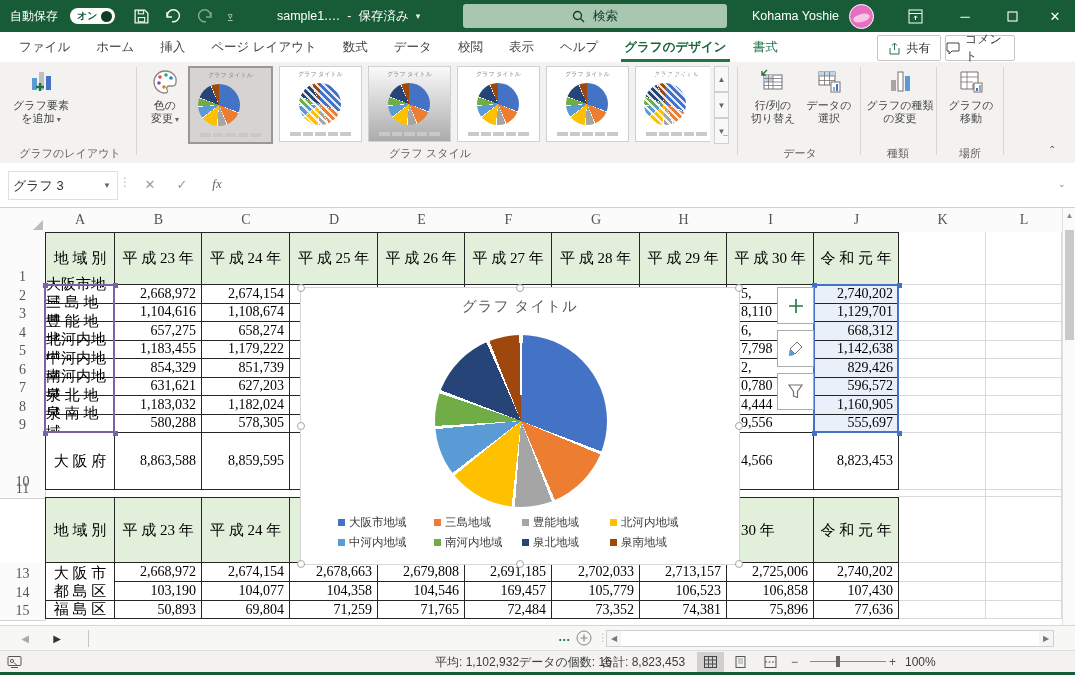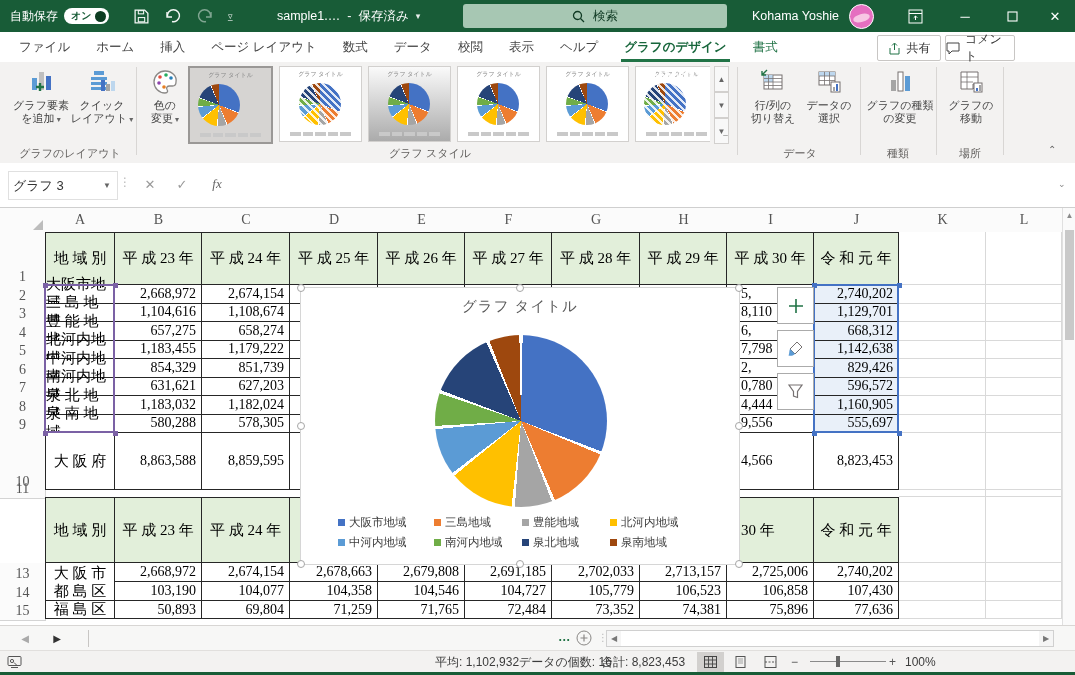--- a/index.html
+++ b/index.html
@@ -1,21 +1,21 @@
 <!DOCTYPE html>
 <html><head>
 <meta charset="utf-8">
 <style>
   html,body{margin:0;padding:0;background:#999;}
   #app{position:relative;width:1075px;height:675px;overflow:hidden;background:#fff;
        font-family:"Liberation Sans","DejaVu Sans",sans-serif;font-size:12px;color:#333;}
   .abs{position:absolute;}
   
   #titlebar{position:absolute;left:0;top:0;width:1075px;height:32px;background:#185C37;color:#fff;}
-  #titlebar .tb{position:absolute;top:0;height:32px;display:flex;align-items:center;gap:6px;}
+  #titlebar .tb{position:absolute;top:0;height:32px;display:flex;align-items:center;gap:12px;}
   .toggle{display:inline-flex;align-items:center;background:#fff;border-radius:9px;height:16px;padding:0 3px 0 7px;gap:4px;}
   .toggle .on{color:#185C37;font-size:10px;font-weight:bold;}
   .toggle .knob{width:11px;height:11px;border-radius:50%;background:#0d3d22;}
   #searchbox{position:absolute;left:463px;top:4px;width:264px;height:24px;background:#A7C7B3;border-radius:3px;
              display:flex;align-items:center;justify-content:center;gap:8px;color:#103A24;font-size:12.5px;}
   .winbtn{position:absolute;top:0;width:40px;height:32px;display:flex;align-items:center;justify-content:center;color:#fff;font-size:13px;}
   #avatar{width:23px;height:23px;border-radius:50%;background:#e56fc0;position:relative;overflow:hidden;border:1px solid #fff;}
   #avatar:after{content:"";position:absolute;left:3px;top:9px;width:17px;height:8px;background:#f7c6e4;border-radius:50%;transform:rotate(-15deg);}
   .tbicon{opacity:.95;display:inline-flex;}
   .dim{opacity:.45;}
@@ -214,34 +214,20 @@
     <div class="rbtn" style="left:8px;width:62px;">
       <span>
         <svg width="28" height="28" viewBox="0 0 28 28">
             <rect x="5" y="10" width="5" height="12" fill="#5B9BD5"></rect>
             <rect x="12" y="4" width="5" height="18" fill="#BFBFBF"></rect>
             <rect x="19" y="8" width="5" height="14" fill="#4472C4"></rect>
             <path d="M9 19 h8 M13 15 v8" stroke="#217346" stroke-width="2.4"></path>
           </svg>
       </span>
       <span class="rlbl"><span>グラフ要素</span><br><span>を追加</span><span class="dd">▾</span></span>
-    </div>
-    <div class="rbtn" style="left:70px;width:60px;">
-      <span>
-        <svg width="28" height="28" viewBox="0 0 28 28">
-            <rect x="6" y="3" width="10" height="4" fill="#5B9BD5"></rect>
-            <rect x="3" y="9" width="16" height="3" fill="#5B9BD5"></rect>
-            <rect x="3" y="14" width="16" height="3" fill="#5B9BD5"></rect>
-            <rect x="3" y="19" width="16" height="3" fill="#5B9BD5"></rect>
-            <rect x="13" y="12" width="4" height="11" fill="#4472C4"></rect>
-            <rect x="18" y="16" width="4" height="7" fill="#A5A5A5"></rect>
-            <rect x="23" y="13" width="4" height="10" fill="#BDD7EE"></rect>
-          </svg>
-      </span>
-      <span class="rlbl"><span>クイック</span><br><span>レイアウト</span><span class="dd">▾</span></span>
     </div>
     <div class="glabel" style="left:10px;width:120px;">グラフのレイアウト</div>
     <div class="rsep" style="left:136px;"></div>
 
     <div class="rbtn" style="left:141px;width:44px;">
       <span>
         <svg width="28" height="28" viewBox="0 0 28 28">
             <path d="M14 3 a11 11 0 1 0 0 22 c3 0 3-2 2-3.5 c-1-1.5 0-3.5 2.5-3.5 h3 c2 0 3.5-1.5 3.5-4 A11 9.5 0 0 0 14 3z" fill="#fff" stroke="#8A8886" stroke-width="1.3"></path>
             <circle cx="9" cy="9" r="1.8" fill="#E74C3C"></circle>
             <circle cx="15" cy="7" r="1.8" fill="#27AE60"></circle>
@@ -579,21 +565,21 @@
       <div class="cell num" style="left: 465px; top: 355px; width: 87px; height: 19px;">2,691,185</div>
       <div class="cell num" style="left: 552px; top: 355px; width: 88px; height: 19px;">2,702,033</div>
       <div class="cell num" style="left: 640px; top: 355px; width: 87px; height: 19px;">2,713,157</div>
       <div class="cell num" style="left: 727px; top: 355px; width: 87px; height: 19px;">2,725,006</div>
       <div class="cell num" style="left: 814px; top: 355px; width: 85px; height: 19px;">2,740,202</div>
       <div class="cell region bl" style="left: 45px; top: 374px; width: 70px; height: 19px;">都 島 区</div>
       <div class="cell num" style="left: 115px; top: 374px; width: 87px; height: 19px;">103,190</div>
       <div class="cell num" style="left: 202px; top: 374px; width: 88px; height: 19px;">104,077</div>
       <div class="cell num" style="left: 290px; top: 374px; width: 88px; height: 19px;">104,358</div>
       <div class="cell num" style="left: 378px; top: 374px; width: 87px; height: 19px;">104,546</div>
-      <div class="cell num" style="left: 465px; top: 374px; width: 87px; height: 19px;">104,727</div>
+      <div class="cell num" style="left: 465px; top: 374px; width: 87px; height: 19px;">169,457</div>
       <div class="cell num" style="left: 552px; top: 374px; width: 88px; height: 19px;">105,779</div>
       <div class="cell num" style="left: 640px; top: 374px; width: 87px; height: 19px;">106,523</div>
       <div class="cell num" style="left: 727px; top: 374px; width: 87px; height: 19px;">106,858</div>
       <div class="cell num" style="left: 814px; top: 374px; width: 85px; height: 19px;">107,430</div>
       <div class="cell region bl" style="left: 45px; top: 393px; width: 70px; height: 18px;">福 島 区</div>
       <div class="cell num" style="left: 115px; top: 393px; width: 87px; height: 18px;">50,893</div>
       <div class="cell num" style="left: 202px; top: 393px; width: 88px; height: 18px;">69,804</div>
       <div class="cell num" style="left: 290px; top: 393px; width: 88px; height: 18px;">71,259</div>
       <div class="cell num" style="left: 378px; top: 393px; width: 87px; height: 18px;">71,765</div>
       <div class="cell num" style="left: 465px; top: 393px; width: 87px; height: 18px;">72,484</div>

